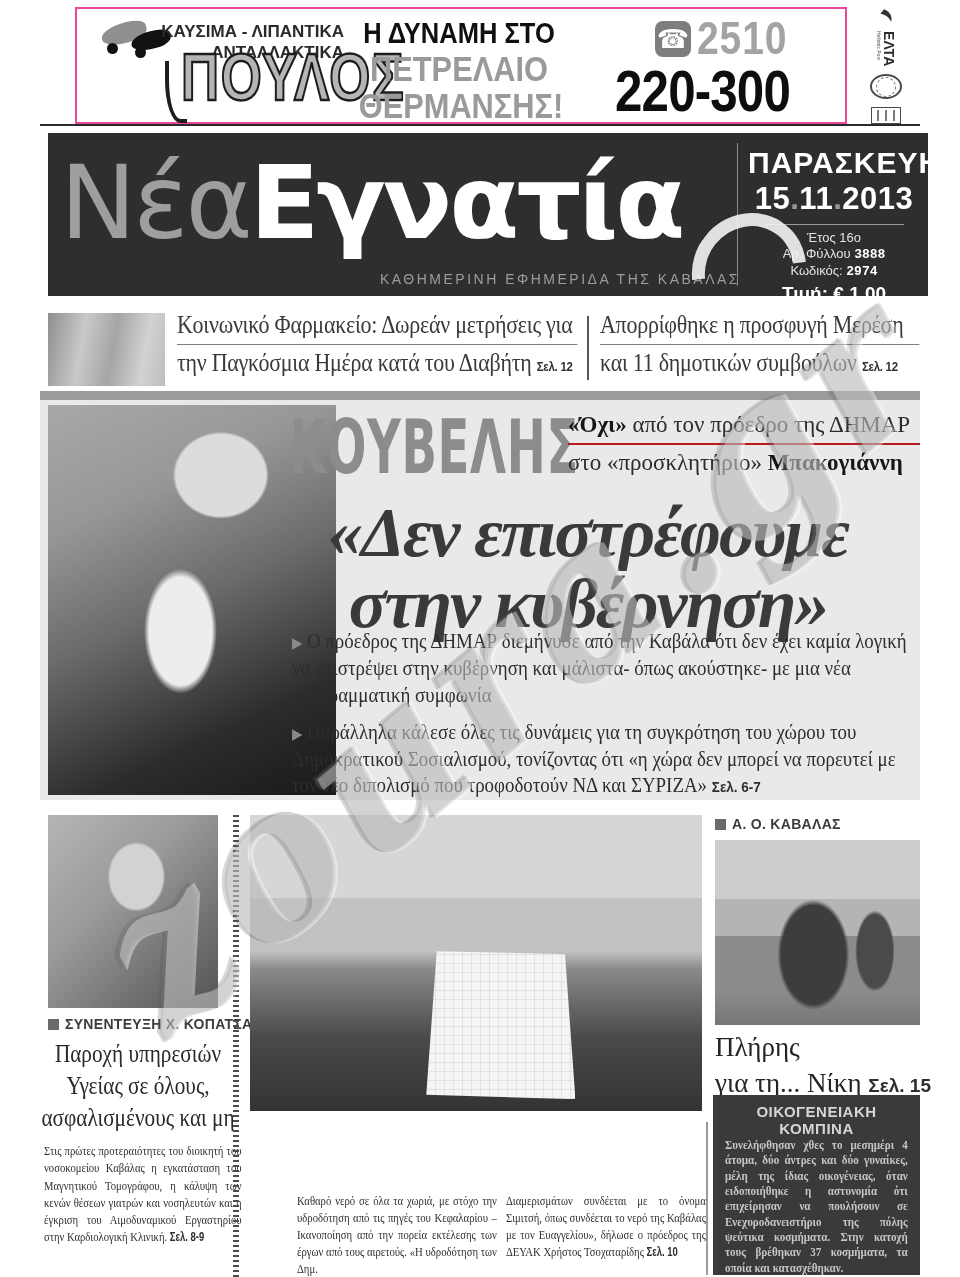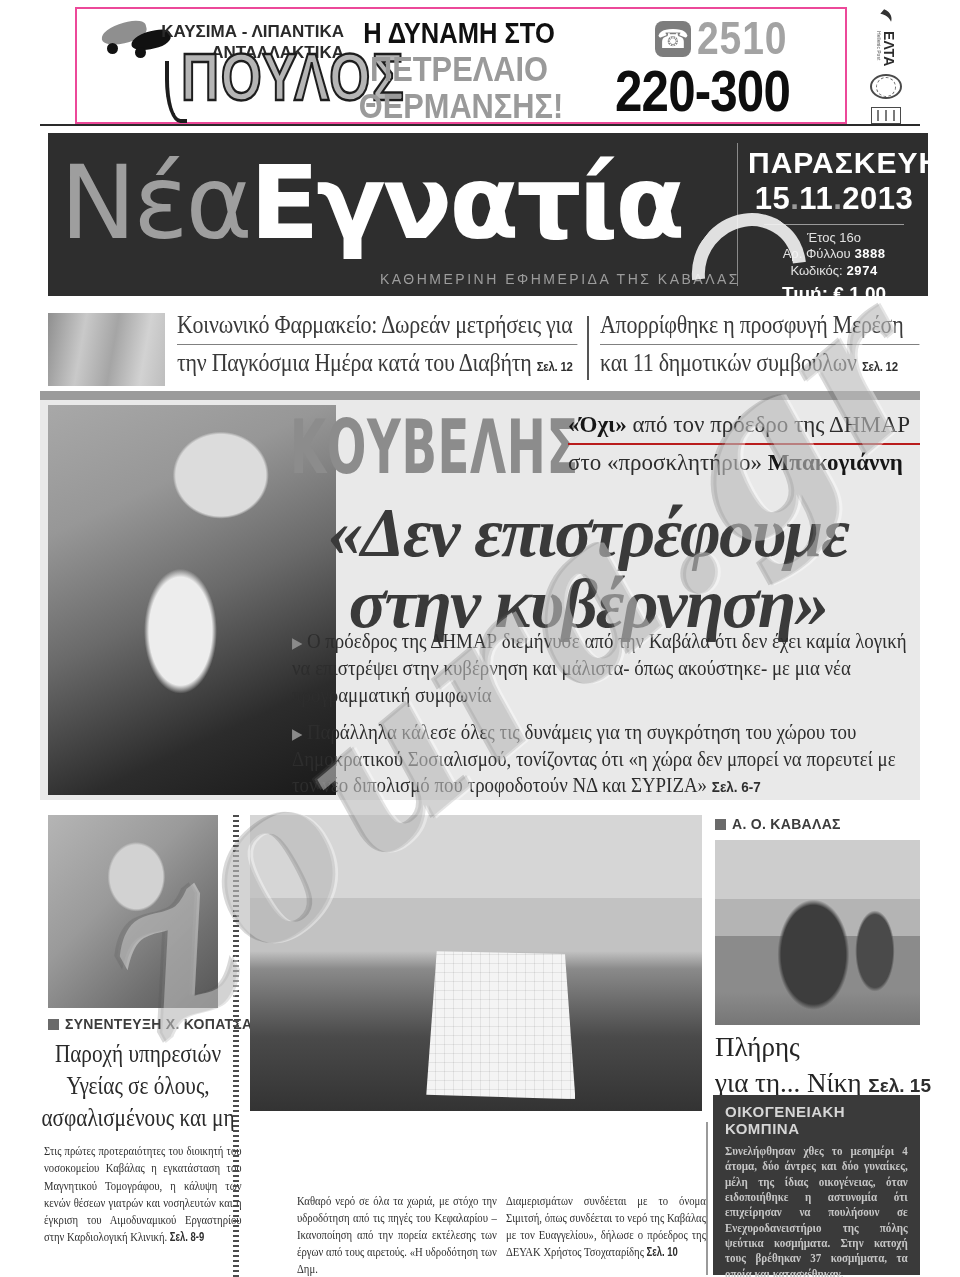--- a/index.html
+++ b/index.html
@@ -138,22 +138,22 @@
   .sports-kicker{left:715px;top:816px;}
   .football-photo{left:715px;top:840px;width:205px;height:185px;background:
       radial-gradient(62px 95px at 48% 62%,#3d3d3d 0 52%,rgba(0,0,0,0) 58%),
       radial-gradient(34px 70px at 78% 60%,#4a4a4a 0 52%,rgba(0,0,0,0) 58%),
       linear-gradient(to bottom,#cdcdcd 0 32%,#b4b4b4 32% 52%,#8b8b8b 52% 82%,#767676);}
   .sports-headline{left:715px;top:1030px;font-size:27px;line-height:1.32;color:#242424;}
   .sports-headline .pgref{font-size:19px;}
 
   .crime-box{left:713px;top:1095px;width:207px;height:180px;background:#3a3a3a;
       padding:8px 12px;box-sizing:border-box;}
-  .crime-title{font:bold 15px "Liberation Sans","DejaVu Sans",sans-serif;
-      color:#d6d6d6;letter-spacing:.5px;margin-bottom:6px;}
+  .crime-title{text-align:center;font:bold 15px "Liberation Sans","DejaVu Sans",sans-serif;
+      color:#d6d6d6;letter-spacing:.5px;}
   .crime-body{width:215px;font-weight:bold;font-size:13px;line-height:1.18;text-align:justify;
       color:#c6c6c6;transform:scaleX(.85);transform-origin:left top;}
 
   
   .watermark{left:-60px;top:540px;width:1140px;text-align:center;z-index:60;pointer-events:none;
       font:bold italic 205px "DejaVu Serif",serif;color:rgba(135,135,135,.22);
       letter-spacing:6px;transform:rotate(-40deg);
       text-shadow:2px 2px 0 rgba(255,255,255,.4),-2px -2px 0 rgba(80,80,80,.22);}
   .wm-curl{left:693px;top:212px;width:86px;height:92px;border-radius:50%;z-index:55;pointer-events:none;
       border:13px solid rgba(244,244,244,.9);

